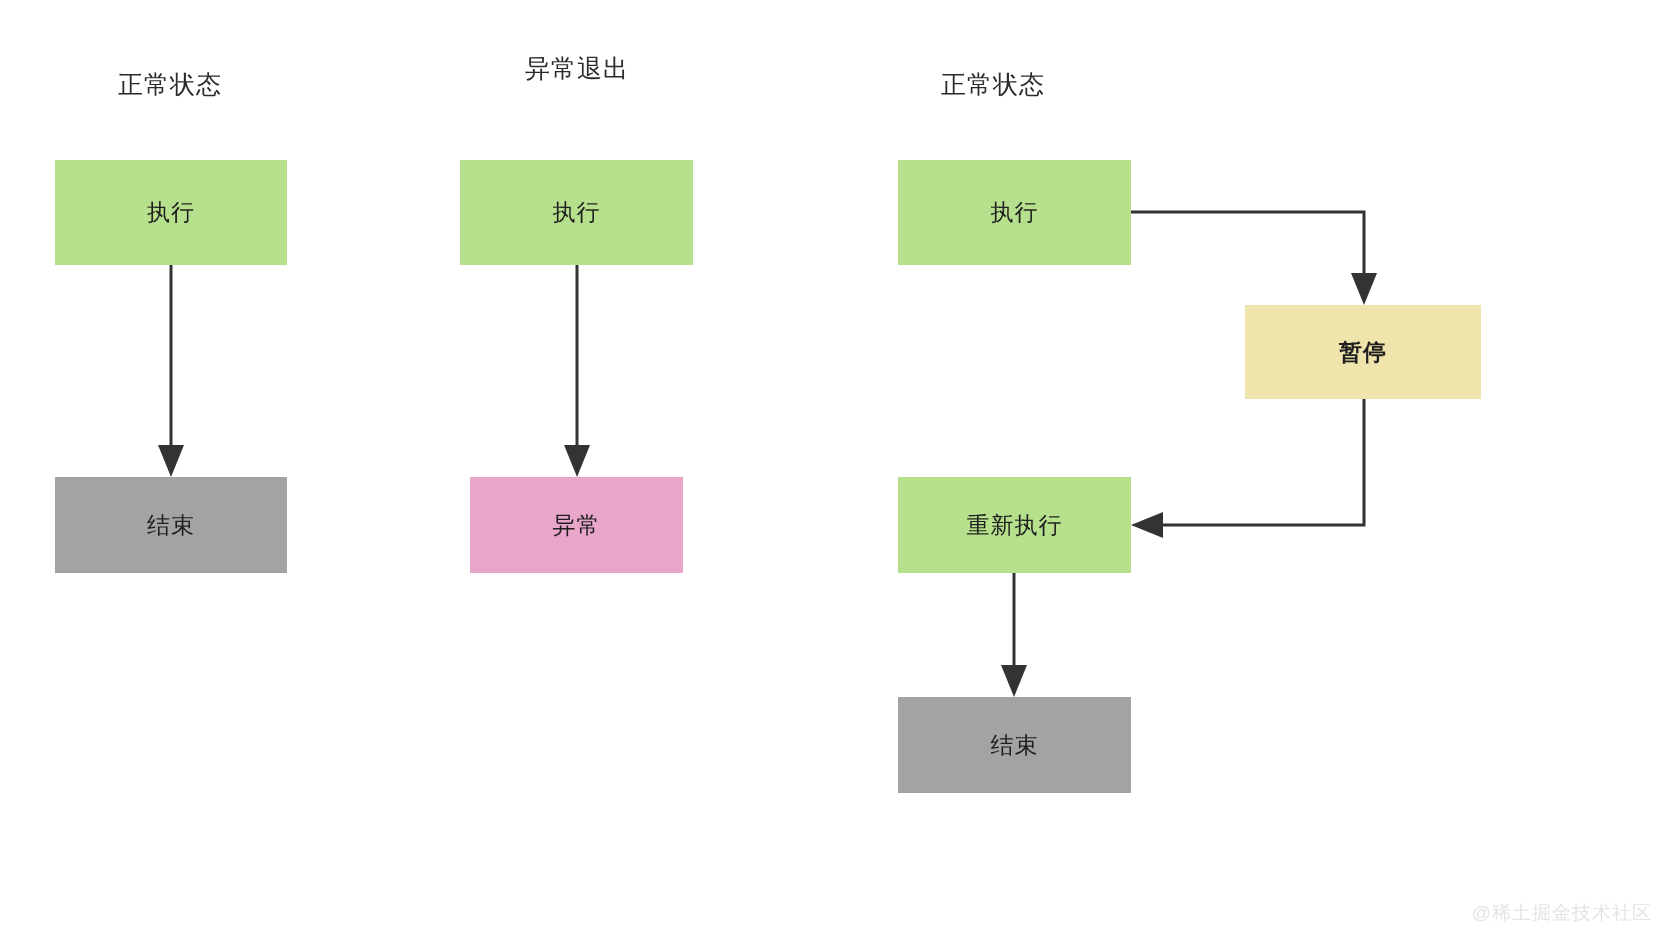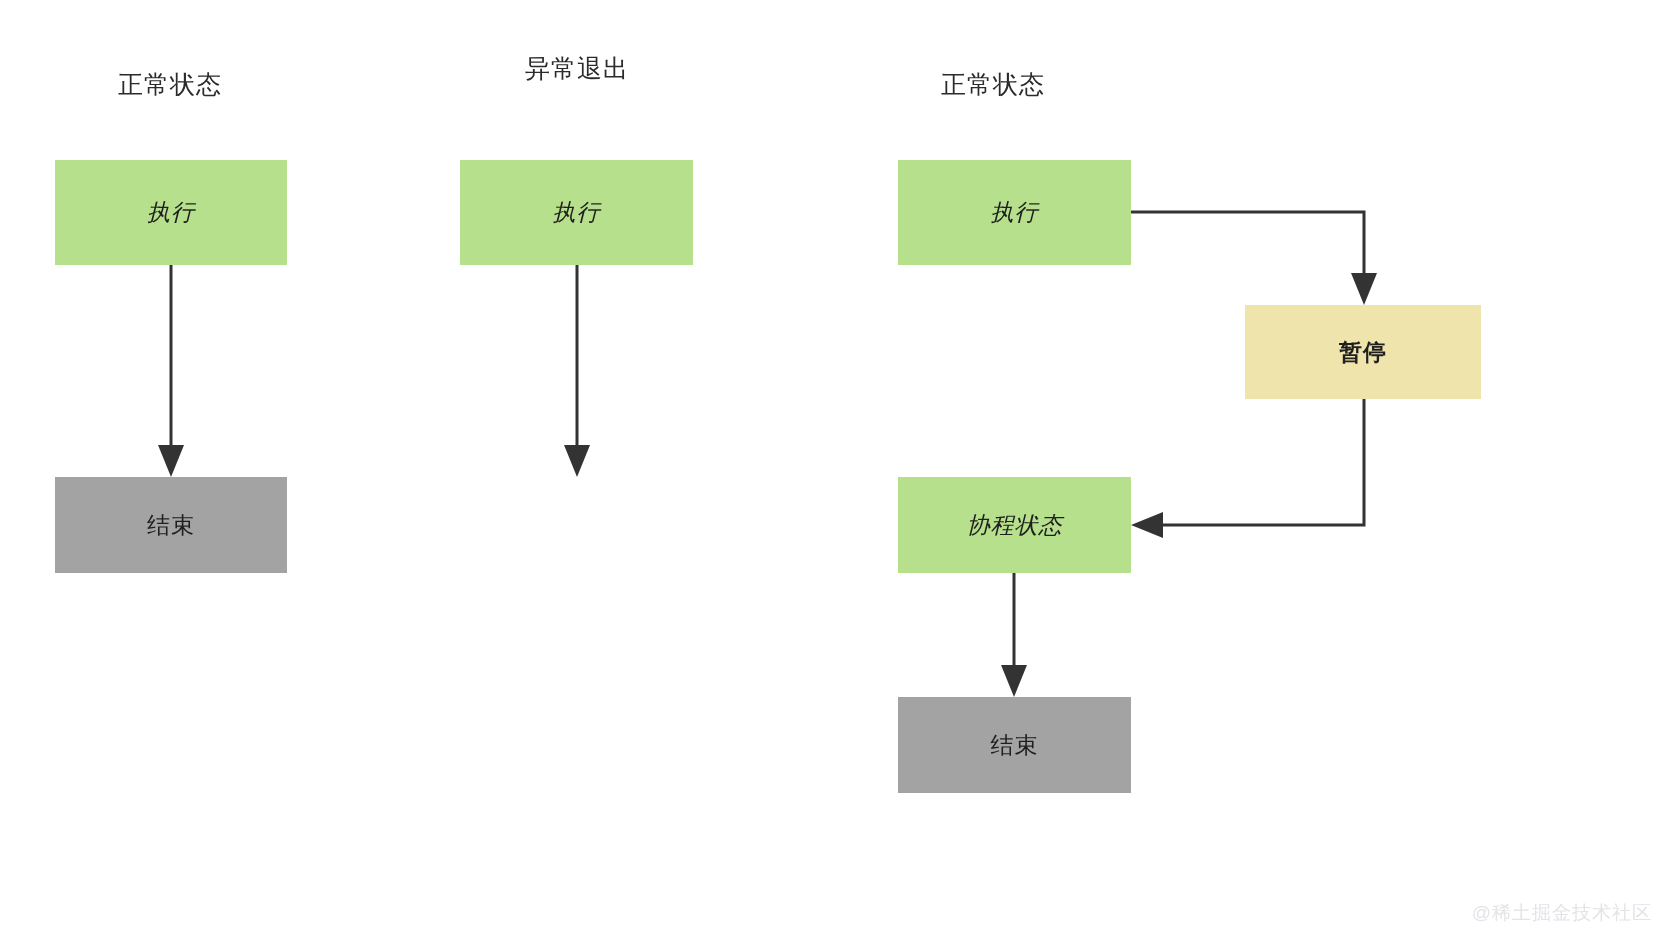--- a/index.html
+++ b/index.html
@@ -31,21 +31,21 @@
     position: absolute;
     display: flex;
     align-items: center;
     justify-content: center;
     font-size: 23px;
     color: #1f1f1f;
     letter-spacing: 1px;
     box-sizing: border-box;
     white-space: nowrap;
   }
-  .node.green  { background: #b6e08c; font-style: italic; }
+  .node.green  { background: #b6e08c; }
   .node.blue   { background: #a3a3a3; }
   .node.pink   { background: #e9a6cb; }
   .node.yellow { background: #efe4ab; }
 
   svg.edges {
     position: absolute;
     left: 0;
     top: 0;
     width: 1676px;
     height: 942px;
@@ -119,31 +119,34 @@
   </div>
 
   <div class="node blue" style="left:55px; top:477px; width:232px; height:96px;">
     <span>结束</span>
   </div>
 
   <div class="node green" style="left:460px; top:160px; width:233px; height:105px;">
     <span>执行</span>
   </div>
 
+  <div class="node pink" style="left:470px; top:477px; width:213px; height:96px;">
+    <span>异常</span>
+  </div>
 
   <div class="node green" style="left:898px; top:160px; width:233px; height:105px;">
     <span>执行</span>
   </div>
 
   <div class="node yellow" style="left:1245px; top:305px; width:236px; height:94px;font-weight:bold;">
     <span>暂停</span>
   </div>
 
   <div class="node green" style="left:898px; top:477px; width:233px; height:96px;">
-    <span>协程状态</span>
+    <span>重新执行</span>
   </div>
 
   <div class="node blue" style="left:898px; top:697px; width:233px; height:96px;">
     <span>结束</span>
   </div>
 
   <div class="watermark">@稀土掘金技术社区</div>
 
 </div>
 

